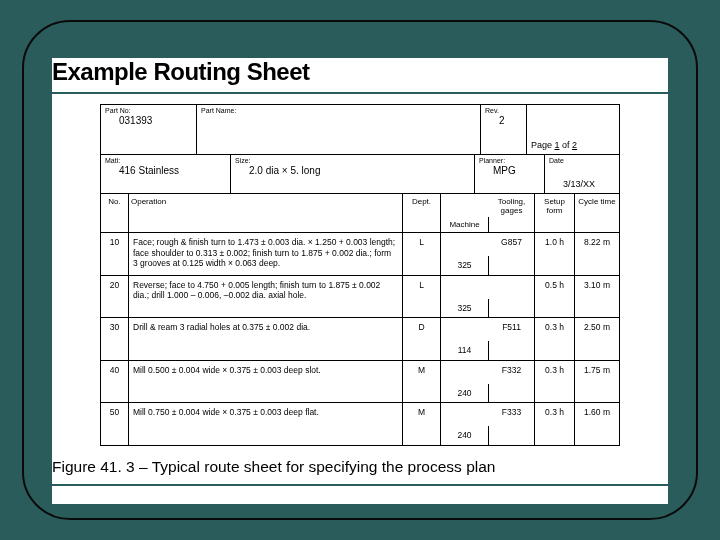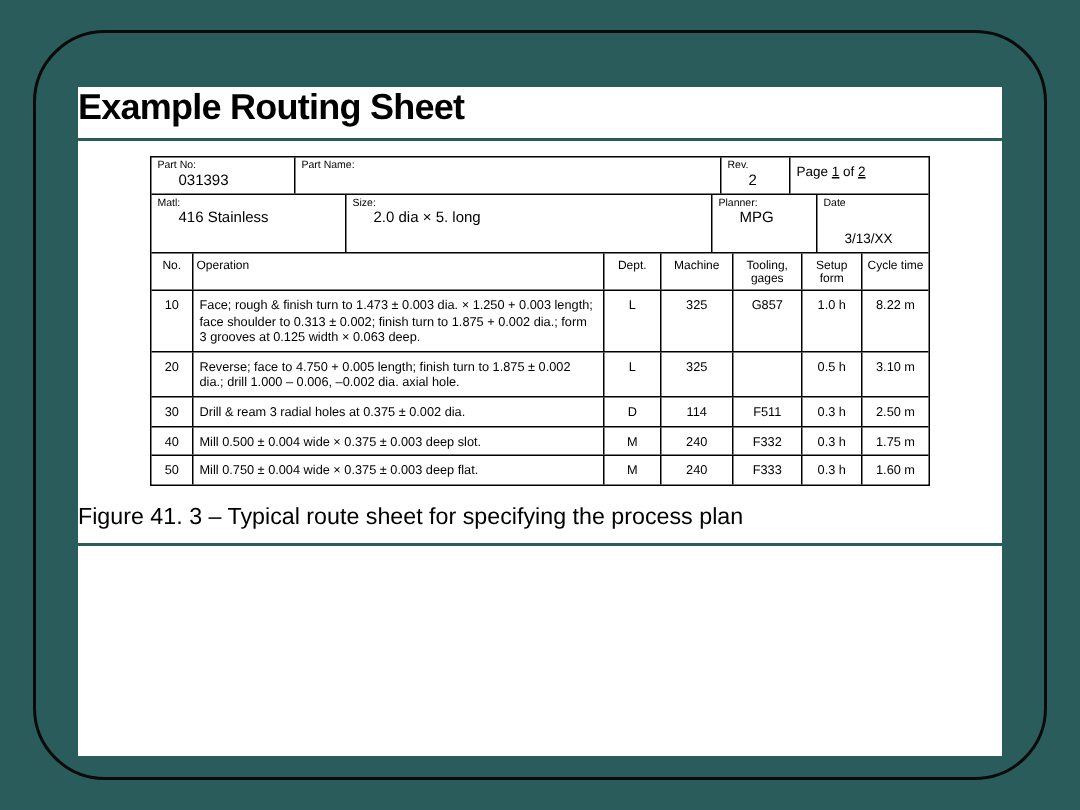--- a/index.html
+++ b/index.html
@@ -50,21 +50,21 @@
   }
   .row { display: flex; border-bottom: 1px solid #000; }
   .cell { border-right: 1px solid #000; padding: 2px 4px 3px 4px; }
   .cell:last-child { border-right: none; }
   .lbl { font-size: 7px; line-height: 1; display: block; margin-bottom: 1px; }
   .val { font-size: 10px; line-height: 1.1; display: block; padding-left: 14px; font-family: Helvetica, Arial, sans-serif; }
   .val-sm { font-size: 9px; margin-top: 16px; }
   .hdr { font-size: 8px; text-align: center; padding: 3px 2px; font-weight: normal; }
   .opcell { font-size: 8.5px; line-height: 1.25; padding: 4px 4px; }
   .num { text-align: center; }
-  .page-cell { font-size: 9px; padding: 4px 4px; }
+  .page-cell { font-size: 9px; padding: 4px 4px; margin-top: 31px; }
   .u { text-decoration: underline; }
   .caption {
     text-align: left;
     font-size: 15.5px;
     color: #000;
     margin-top: 12px;
     font-family: Arial, sans-serif;
     border-bottom: 2px solid #2b5c5c;
     padding-bottom: 8px;
   }
@@ -76,21 +76,21 @@
     color: #000;
     padding: 0 28px;
   }
   .footer .f-left { width: 26%; }
   .footer .f-mid { width: 56%; text-align: center; }
   .footer .f-right { width: 18%; text-align: center; }
   
   .c-no { width: 28px; }
   .c-op { flex: 1; }
   .c-dept { width: 38px; }
-  .c-mach { width: 48px; }
+  .c-mach { width: 48px; margin-top: 23px; }
   .c-tool { width: 46px; }
   .c-setup { width: 40px; }
   .c-cycle { width: 44px; }
 </style>
 </head>
 <body>
 
 <div class="frame"></div>
 
 <div class="content">

